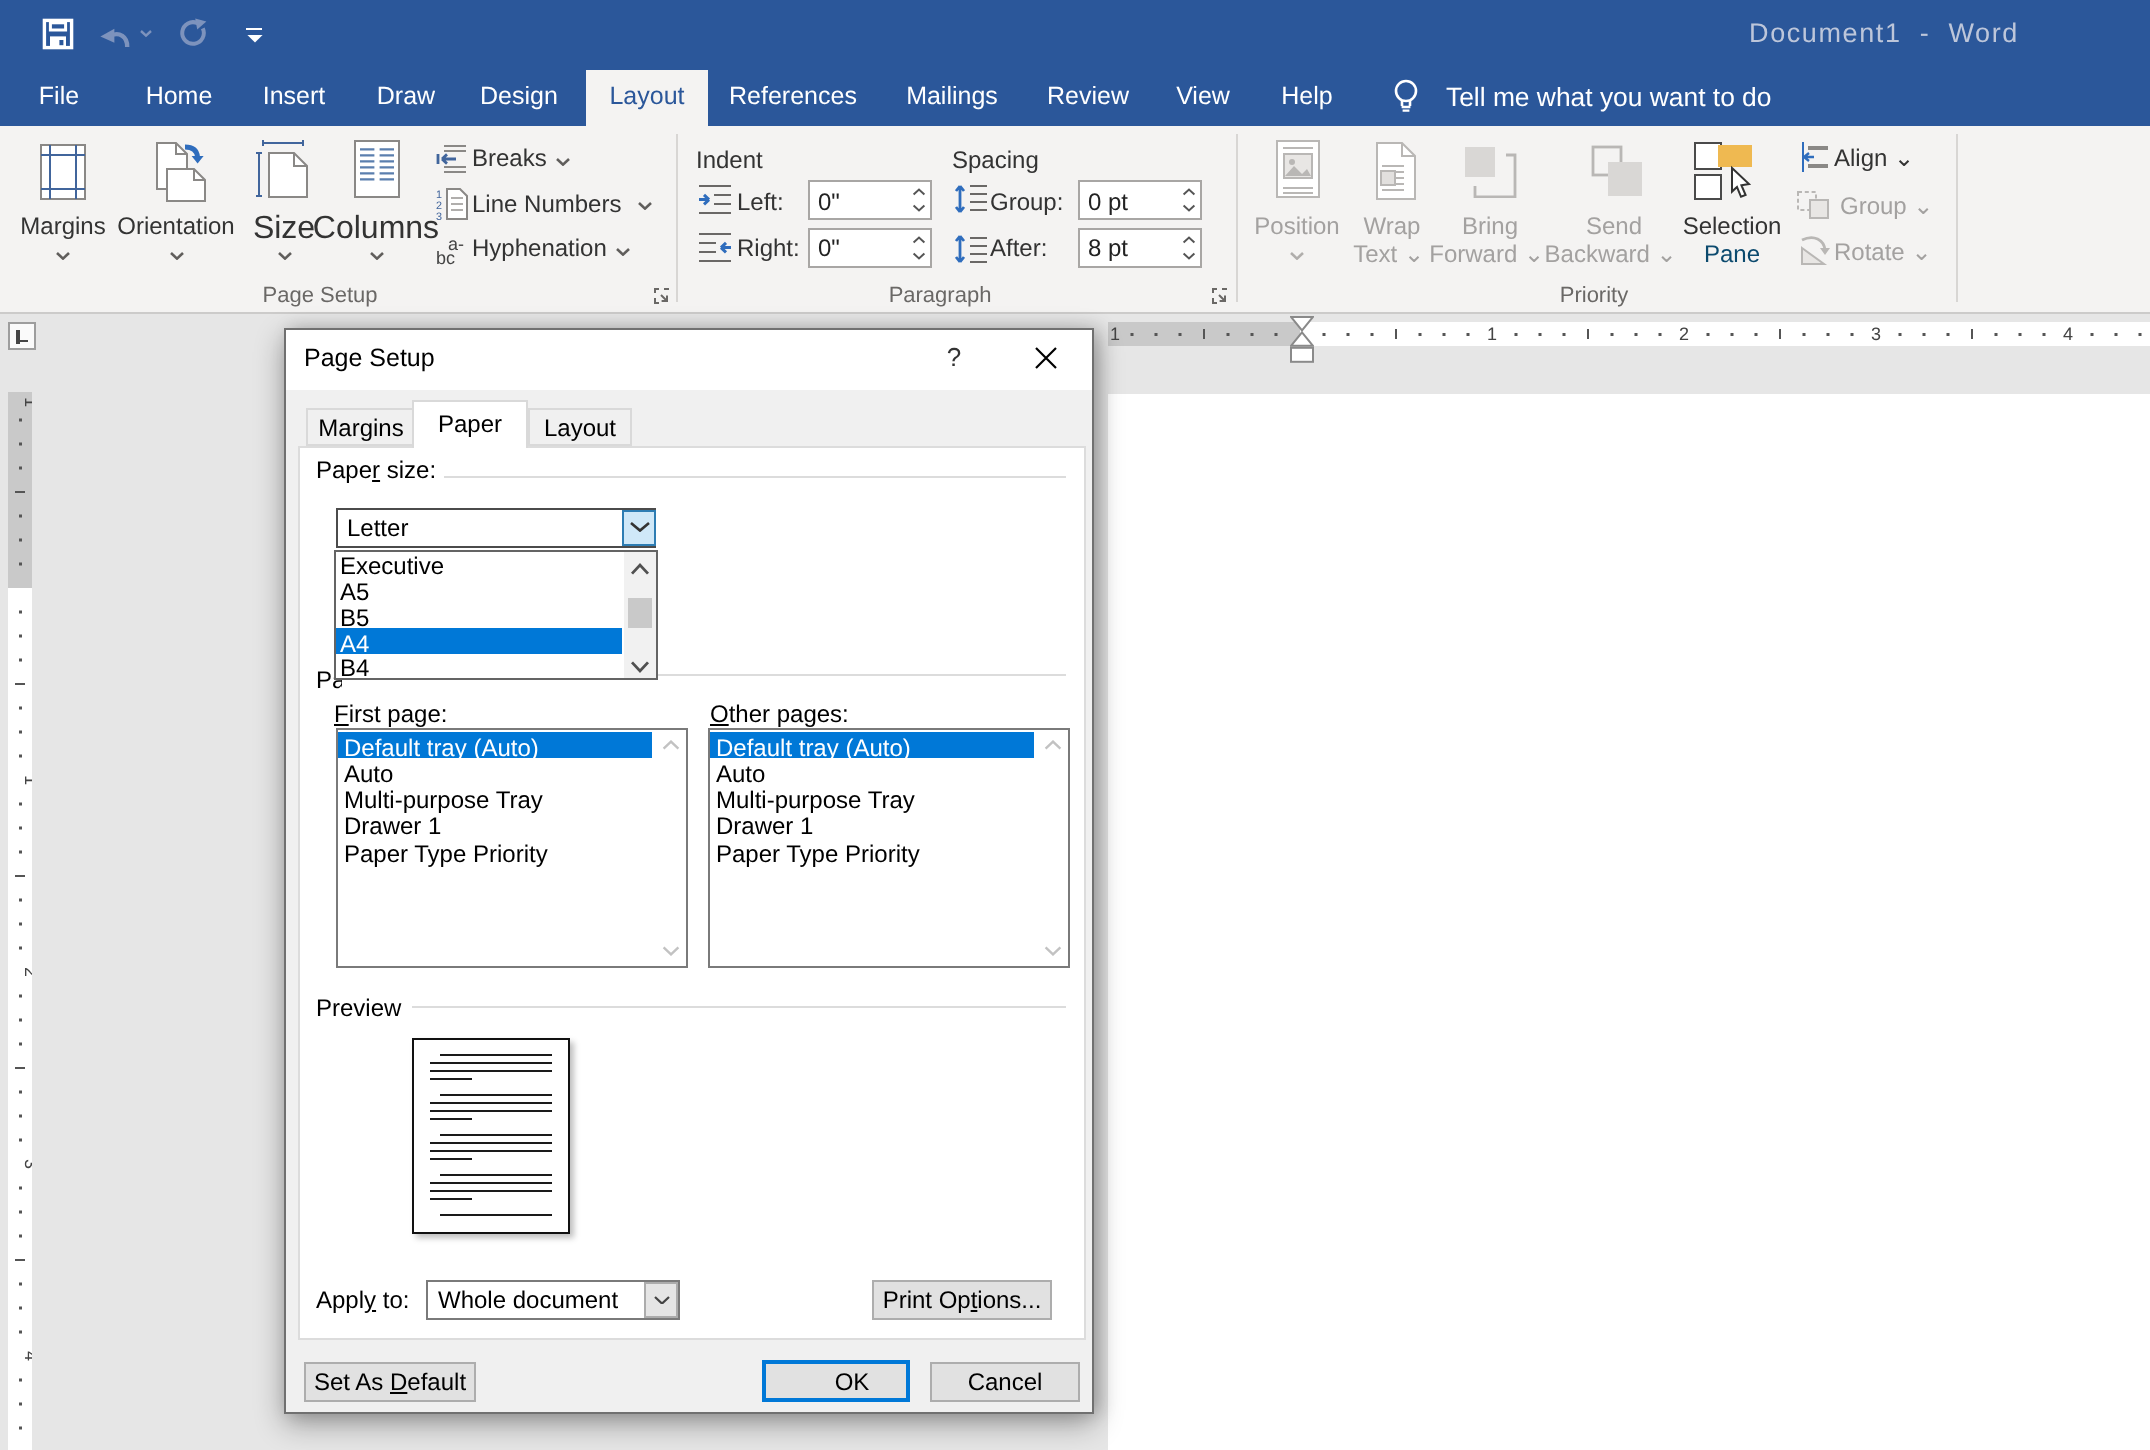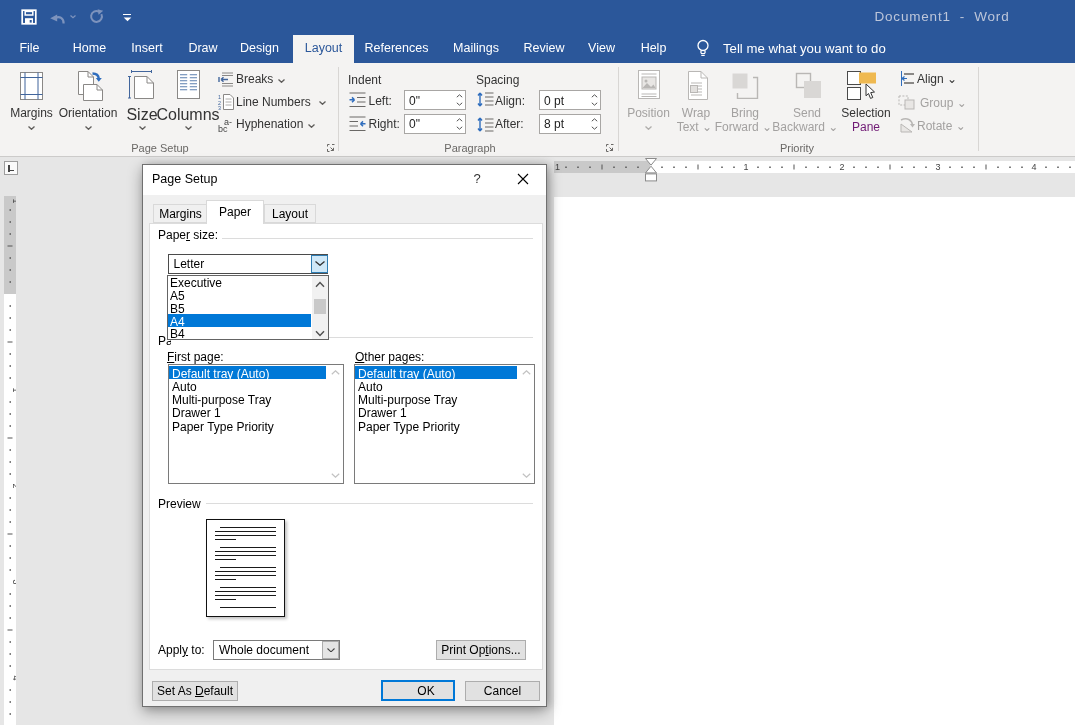--- a/index.html
+++ b/index.html
@@ -151,21 +151,21 @@
 <svg class="abs" style="left:477px;top:92px" width="17" height="16" viewBox="0 0 17 16">
 <path d="M8 1 H16.5 M8 5 H16.5 M8 9 H16.5 M8 13 H16.5" stroke="#6a6866" fill="none"></path>
 <path d="M3 1 V14 M3 1 L1 3.5 M3 1 L5 3.5 M3 14 L1 11.5 M3 14 L5 11.5" stroke="#2f6dbd" stroke-width="1.4" fill="none"></path>
   </svg>
 <svg class="abs" style="left:477px;top:115.5px" width="17" height="16" viewBox="0 0 17 16">
 <path d="M8 3 H16.5 M8 7 H16.5 M8 11 H16.5 M8 15 H16.5" stroke="#6a6866" fill="none"></path>
 <path d="M3 2 V15 M3 2 L1 4.5 M3 2 L5 4.5 M3 15 L1 12.5 M3 15 L5 12.5" stroke="#2f6dbd" stroke-width="1.4" fill="none"></path>
   </svg>
 <div class="lbl" style="left:368.5px;top:93.5px">Left:</div>
 <div class="lbl" style="left:368.5px;top:117px">Right:</div>
-<div class="lbl" style="left:495px;top:93.5px">Align:</div>
+<div class="lbl" style="left:495px;top:93.5px">Group:</div>
 <div class="lbl" style="left:495px;top:117px">After:</div>
 <div class="abs" style="left:404px;top:90px;width:62px;height:20px;background:#fff;border:1px solid #a8a6a4"></div>
 <div class="abs" style="left:409px;top:93.5px;font-size:12px;color:#222">0"</div>
 <svg class="abs" style="left:456px;top:94px" width="7" height="12" viewBox="0 0 7 12">
 <polyline points="0.8,3.2 3.5,0.8 6.2,3.2" fill="none" stroke="#555" stroke-width="1"></polyline>
 <polyline points="0.8,8.8 3.5,11.2 6.2,8.8" fill="none" stroke="#555" stroke-width="1"></polyline>
   </svg>
 <div class="abs" style="left:404px;top:113.5px;width:62px;height:20px;background:#fff;border:1px solid #a8a6a4"></div>
 <div class="abs" style="left:409px;top:117.0px;font-size:12px;color:#222">0"</div>
 <svg class="abs" style="left:456px;top:117.5px" width="7" height="12" viewBox="0 0 7 12">
@@ -216,21 +216,21 @@
     <polyline points="0.5,0.5 3.5,3.3 6.5,0.5" fill="none" stroke="#b0aeac" stroke-width="1.3"></polyline>
   </svg>
 
 <div class="abs" style="left:651px;top:106px;width:90px;text-align:center;font-size:12px;color:#a3a1a0">Wrap</div>
 <div class="abs" style="left:651px;top:120px;width:90px;text-align:center;font-size:12px;color:#a3a1a0">Text ⌄&nbsp;</div>
 <div class="abs" style="left:700px;top:106px;width:90px;text-align:center;font-size:12px;color:#a3a1a0">Bring</div>
 <div class="abs" style="left:700px;top:120px;width:90px;text-align:center;font-size:12px;color:#a3a1a0">Forward ⌄&nbsp;</div>
 <div class="abs" style="left:762px;top:106px;width:90px;text-align:center;font-size:12px;color:#a3a1a0">Send</div>
 <div class="abs" style="left:762px;top:120px;width:90px;text-align:center;font-size:12px;color:#a3a1a0">Backward ⌄&nbsp;</div>
 <div class="abs" style="left:821px;top:106px;width:90px;text-align:center;font-size:12px;color:#333">Selection</div>
-<div class="abs" style="left:821px;top:120px;width:90px;text-align:center;font-size:12px;color:#701a75">Pane</div>
+<div class="abs" style="left:821px;top:120px;width:90px;text-align:center;font-size:12px;color:#0c4a6e">Pane</div>
 <svg class="abs" style="left:899px;top:71px" width="16" height="15" viewBox="0 0 16 15">
 <path d="M2.5 0 V15" stroke="#2f6dbd" fill="none"></path>
 <path d="M5 3 H15 M5 12 H15" stroke="#8a8886" stroke-width="2" fill="none"></path>
 <path d="M8 7.5 H2.5 M5.5 5.5 L3 7.5 L5.5 9.5" stroke="#2f6dbd" stroke-width="1.2" fill="none"></path>
   </svg>
 <svg class="abs" style="left:898px;top:95px" width="18" height="15" viewBox="0 0 18 15">
 <rect x="1" y="1" width="9" height="9" fill="none" stroke="#b9b7b5" stroke-dasharray="2 1.4"></rect>
 <rect x="7" y="5" width="9" height="9" fill="#e8e6e4" stroke="#b9b7b5"></rect>
   </svg>
 <svg class="abs" style="left:899px;top:118px" width="16" height="15" viewBox="0 0 16 15">

